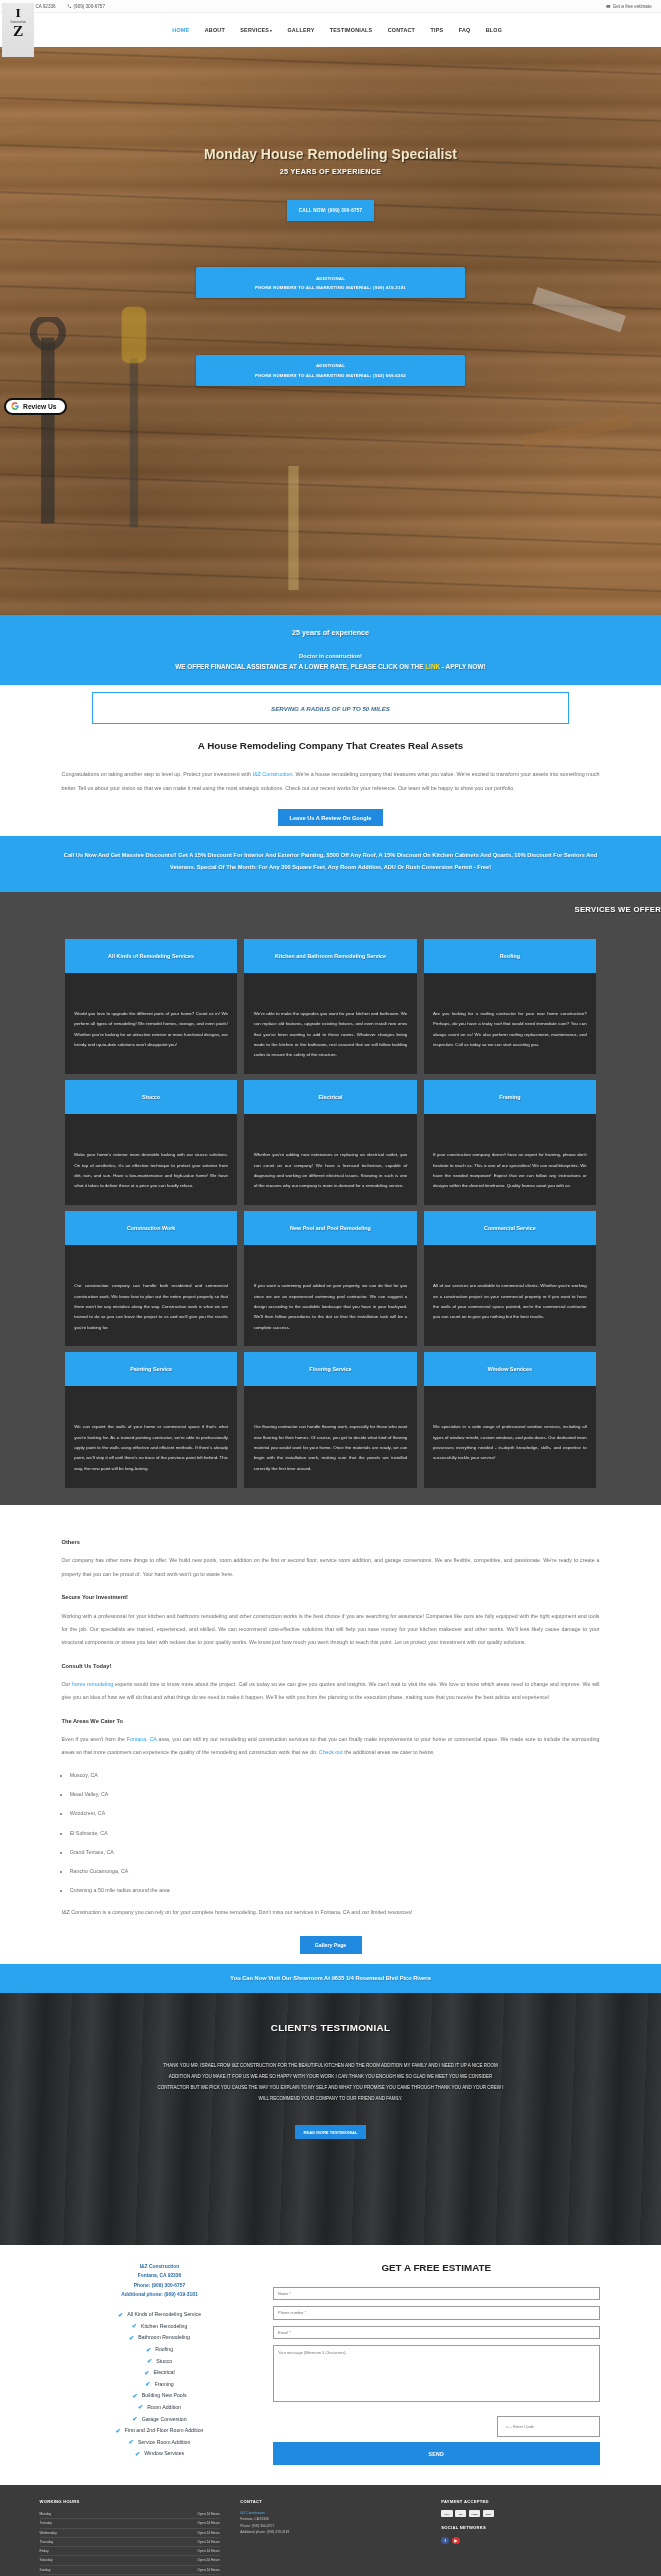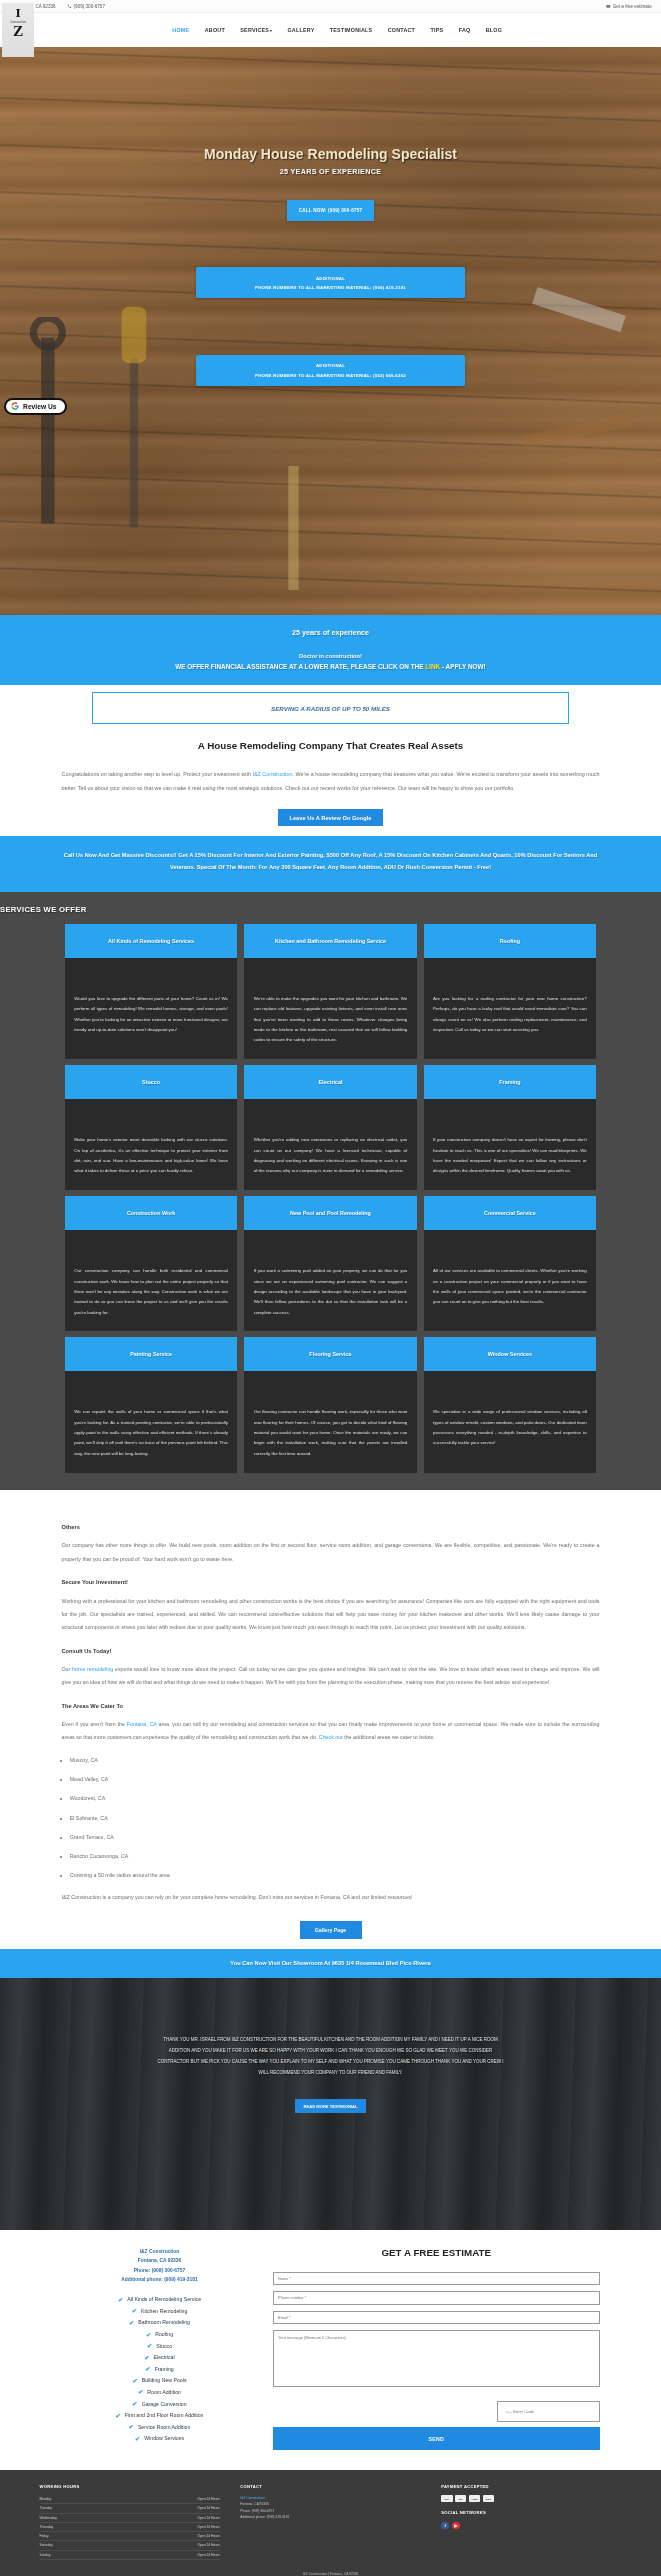--- a/index.html
+++ b/index.html
@@ -185,22 +185,22 @@
   .discount {
     background:#2ba4f0; color:#fff; text-align:center;
     padding: 14.4px 57px 17.5px 57px;
     font-size: 5.7px; font-weight: bold; line-height: 2.1;
     text-shadow: 0.5px 0.5px 1px rgba(0,0,0,.25);
   }
 
   
   .services { background:#4a4a4a; padding: 13.4px 0 17.5px 0; }
   .services h2 {
-    text-align:left; color:#fff; font-size:7.7px; font-weight:bold;
-    letter-spacing:0.3px; margin-bottom: 10px;
+    text-align:right; color:#fff; font-size:7.7px; font-weight:bold;
+    letter-spacing:0.3px; margin-bottom: 25px;
     text-shadow: 0.5px 0.5px 1px rgba(0,0,0,.45);
   }
   .svc-grid {
     width: 531px; margin: 0 auto;
     display: grid; grid-template-columns: repeat(3, 1fr); gap: 6.2px 7.2px;
   }
   .svc-card { background:#2a2a2a; display:flex; flex-direction:column; }
   .svc-head {
     background:#2ba4f0; color:#fff; text-align:center;
     font-size: 5.4px; font-weight:bold;
@@ -512,20 +512,21 @@
 
     <p>I&amp;Z Construction is a company you can rely on for your complete home remodeling. Don't miss our services in Fontana, CA and our limited resources!</p>
     <a class="btn-gallery">Gallery Page</a>
   </div>
 </section>
 
 <section class="showroom">You Can Now Visit Our Showroom At 9635 1/4 Rosemead Blvd Pico Rivera</section>
 
 <section class="testi">
   <div class="testi-inner">
+    <h2>CLIENT'S TESTIMONIAL</h2>
     <p>THANK YOU MR. ISRAEL FROM I&amp;Z CONSTRUCTION FOR THE BEAUTIFUL KITCHEN AND THE ROOM ADDITION MY FAMILY AND I NEED IT UP A NICE ROOM ADDITION AND YOU MAKE IT FOR US WE ARE SO HAPPY WITH YOUR WORK I CAN THANK YOU ENOUGH WE SO GLAD WE MEET YOU WE CONSIDER CONTRACTOR BUT WE PICK YOU CAUSE THE WAY YOU EXPLAIN TO MY SELF AND WHAT YOU PROMISE YOU CAME THROUGH THANK YOU AND YOUR CREW I WILL RECOMMEND YOUR COMPANY TO OUR FRIEND AND FAMILY.</p>
     <a class="btn-more">READ MORE TESTIMONIAL</a>
   </div>
 </section>
 
 <section class="estimate">
   <div class="est-grid">
     <div class="est-left">
       <div class="co">
         <span class="ln">I&amp;Z Construction</span>

